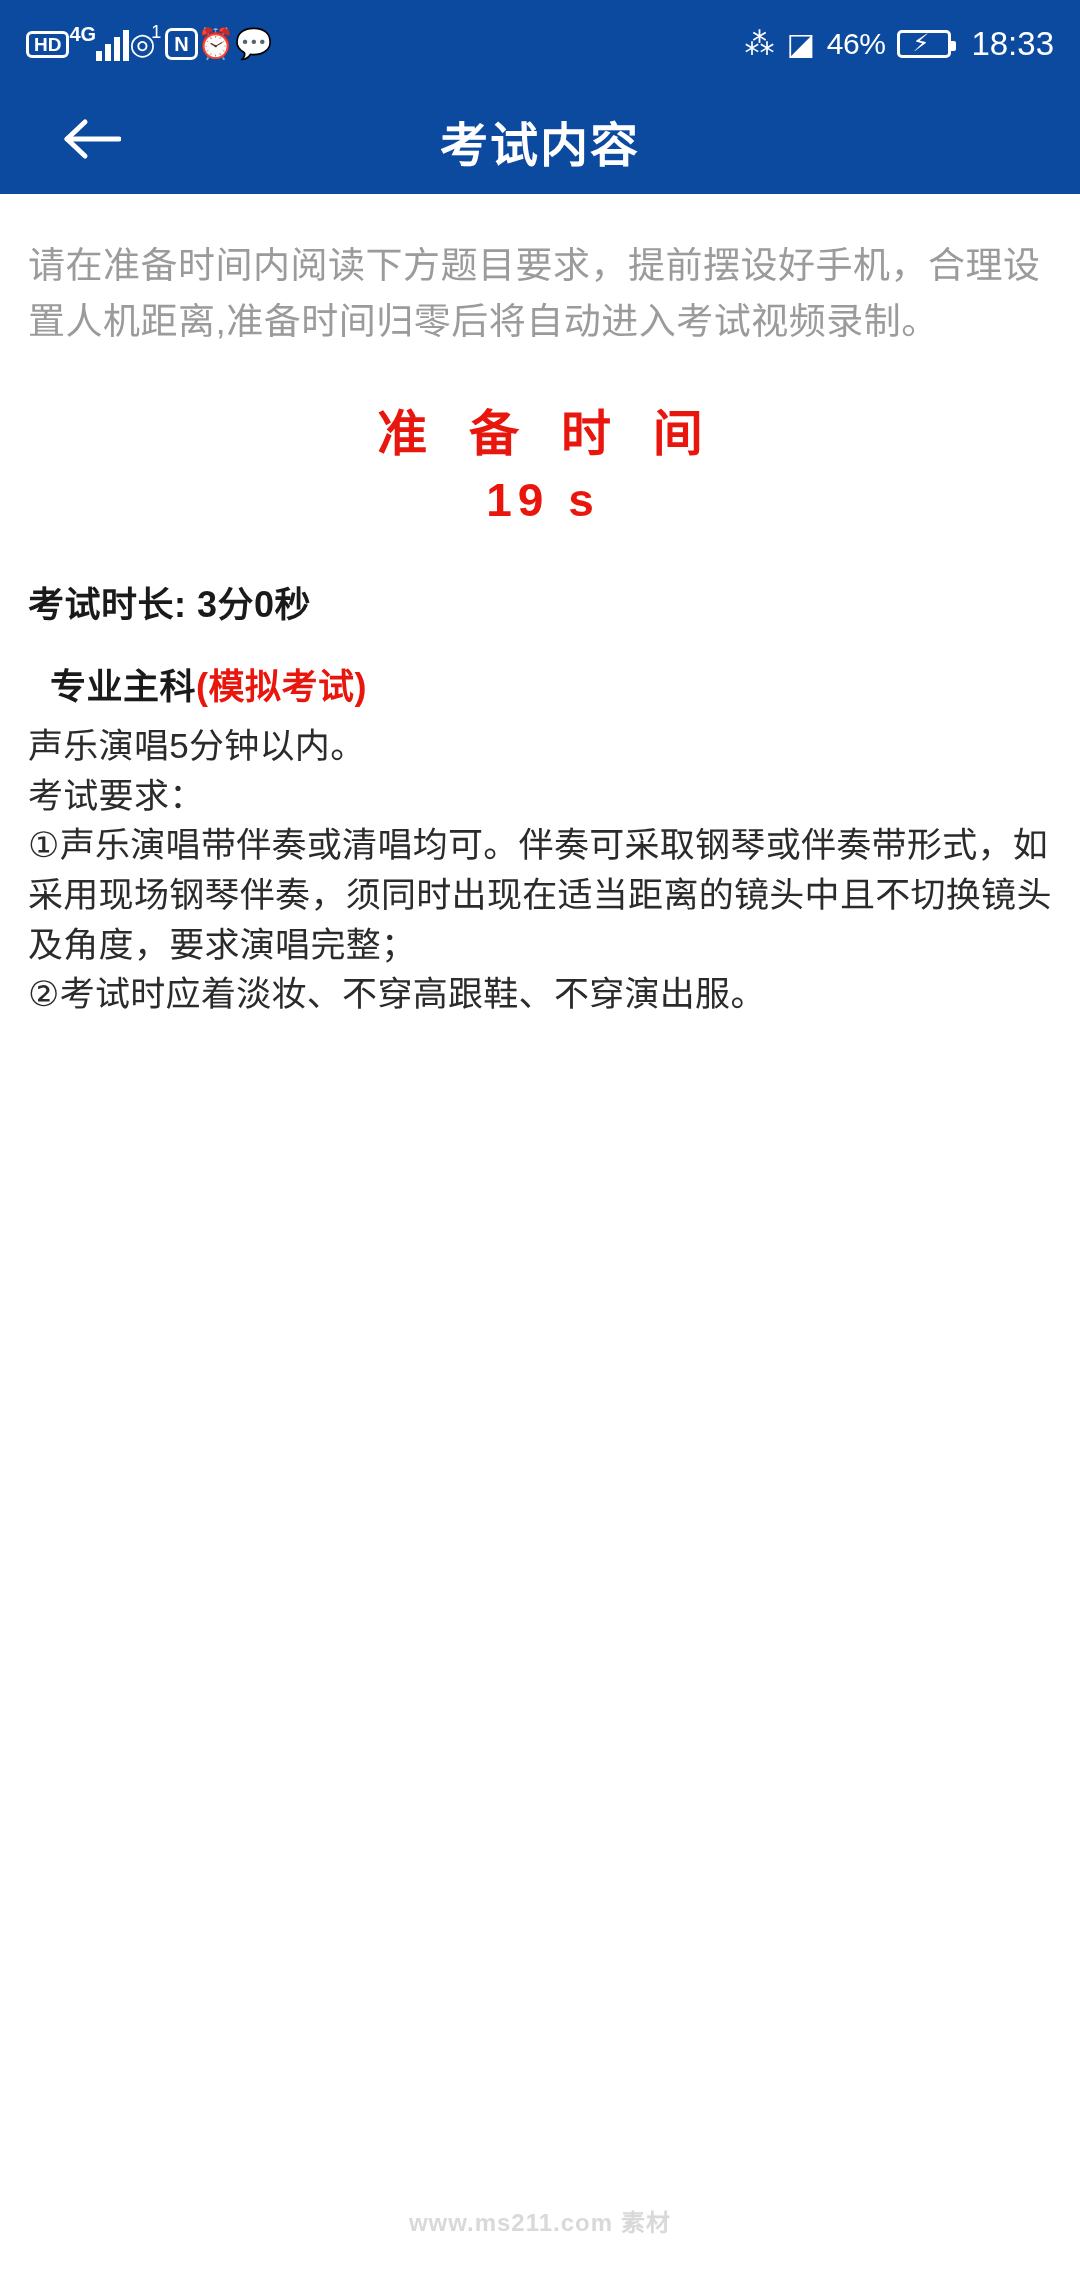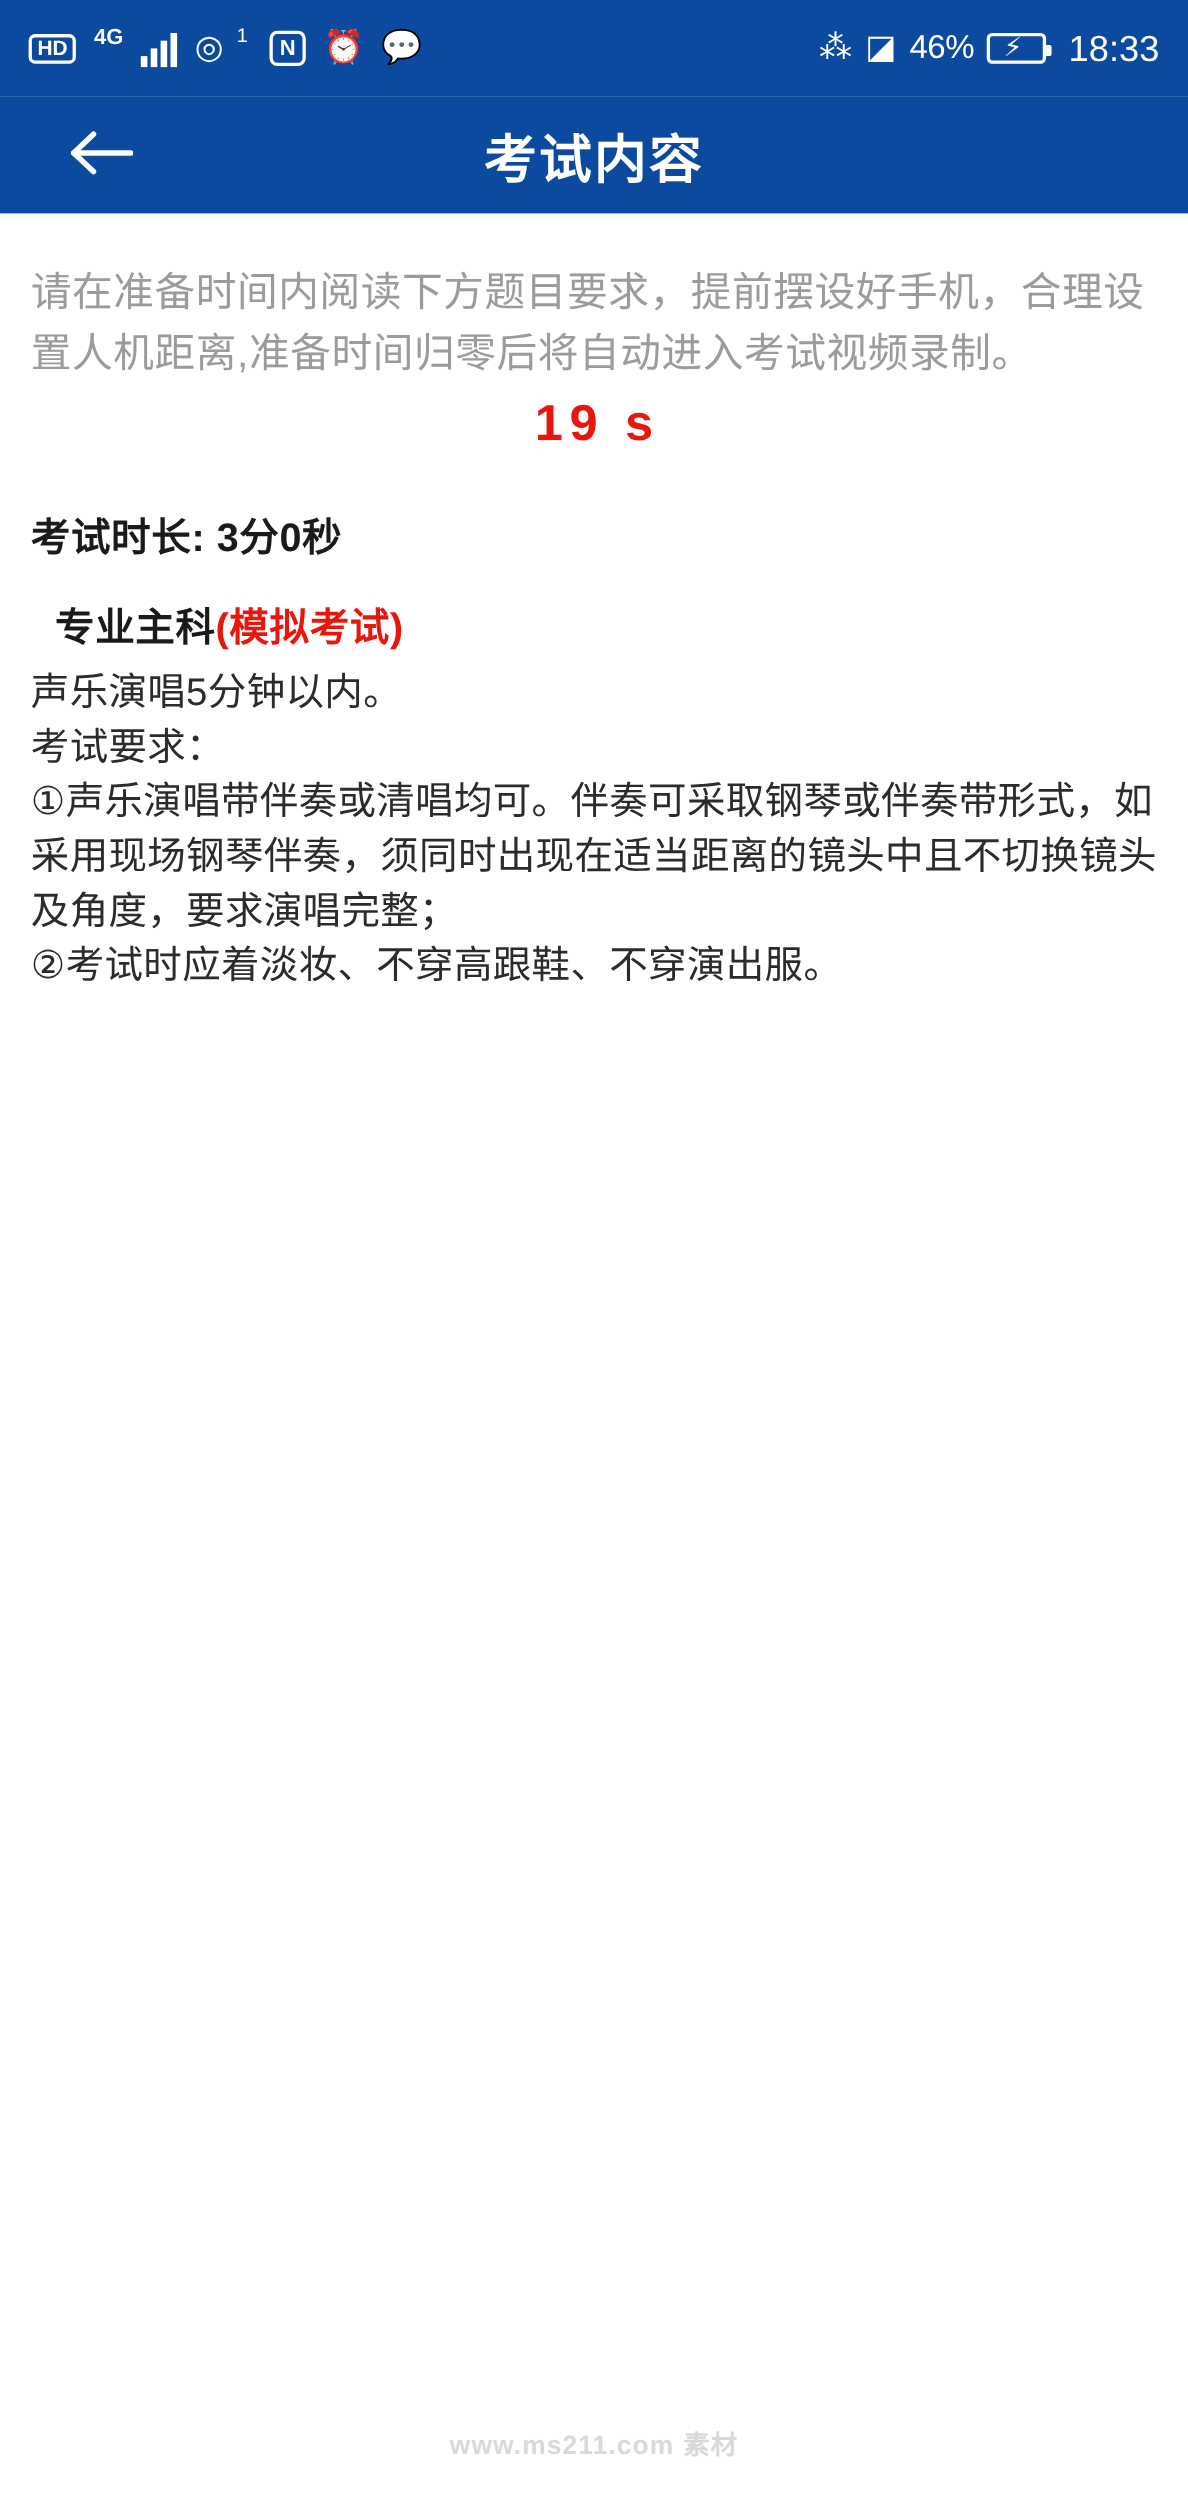--- a/index.html
+++ b/index.html
@@ -15,21 +15,21 @@
   
   .statusbar {
     height: 88px;
     background: #0b4a9e;
     color: #ffffff;
     display: flex;
     align-items: center;
     padding: 0 26px;
     font-size: 30px;
   }
-  .sb-left { display: flex; align-items: center; gap: 16px; flex: 0 0 auto; text-align: center; }
+  .sb-left { display: flex; align-items: center; gap: 0; flex: 0 0 auto; text-align: center; }
   .sb-right { display: flex; align-items: center; gap: 12px; margin-left: auto; }
   .hd-badge {
     border: 3px solid #ffffff;
     border-radius: 6px;
     font-size: 19px;
     font-weight: bold;
     padding: 1px 5px;
     line-height: 1;
   }
   .net-label { font-size: 20px; font-weight: bold; line-height: 1; position: relative; top: -10px; }
@@ -203,20 +203,21 @@
       </svg>
     </span>
   </div>
   <div class="appbar-title">考试内容</div>
 </div>
 
 <div class="content">
 
   <div class="intro">请在准备时间内阅读下方题目要求，提前摆设好手机，合理设置人机距离,准备时间归零后将自动进入考试视频录制。</div>
 
+  <div class="prep-title">准 备 时 间</div>
   <div class="prep-value">19 s</div>
 
   <div class="duration">考试时长: 3分0秒</div>
 
   <div class="subject-line">
     <span class="subject-name">专业主科</span><span class="subject-tag">(模拟考试)</span>
   </div>
 
   <div class="body-text">
     <p>声乐演唱5分钟以内。</p>

